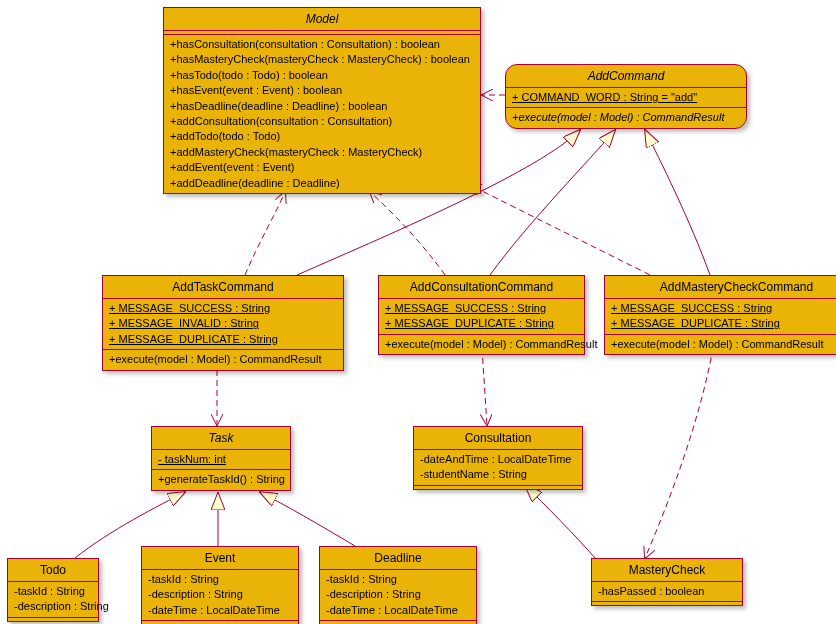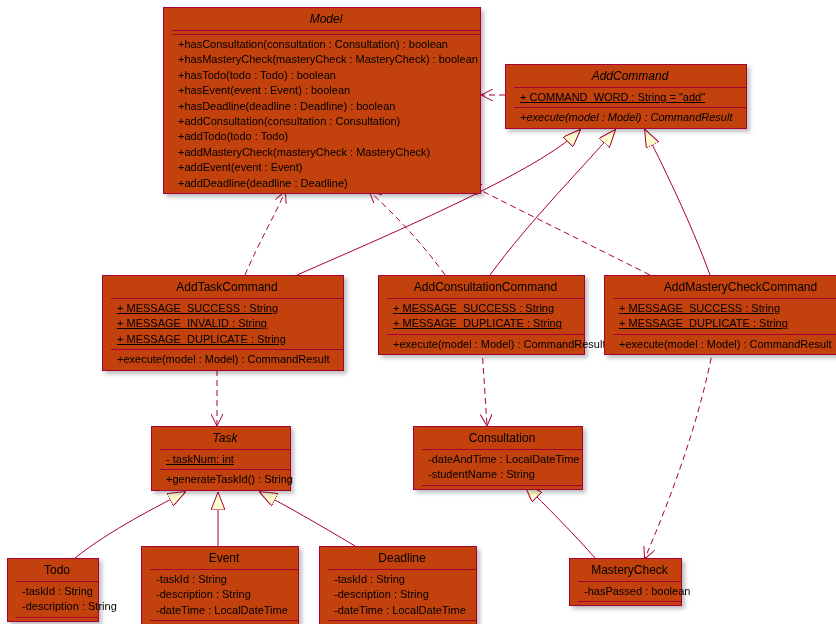--- a/index.html
+++ b/index.html
@@ -8,25 +8,24 @@
     font-family: sans-serif;
     font-size: 11px;
     background: #fff;
     width: 836px;
     height: 624px;
     box-sizing: border-box;
     position: relative;
   }
   .uml-class {
     position: absolute;
-    background: #c2410c;
+    background: #eab308;
     border: 1.5px solid #a80036;
     box-shadow: 3px 3px 4px rgba(0,0,0,0.25);
     box-sizing: border-box;
-    padding-left: 8px;
   }
   .uml-title {
     text-align: center;
     padding: 4px 6px;
     border-bottom: 1.5px solid #a80036;
     font-size: 12px;
   }
   .abstract .uml-title-text { font-style: italic; }
   .uml-section {
     padding: 2px 6px;
@@ -97,21 +96,21 @@
     <div>+hasEvent(event : Event) : boolean</div>
     <div>+hasDeadline(deadline : Deadline) : boolean</div>
     <div>+addConsultation(consultation : Consultation)</div>
     <div>+addTodo(todo : Todo)</div>
     <div>+addMasteryCheck(masteryCheck : MasteryCheck)</div>
     <div>+addEvent(event : Event)</div>
     <div>+addDeadline(deadline : Deadline)</div>
   </div>
 </div>
 
-<div class="uml-class abstract" style="left:505px;top:64px;width:242px;">
+<div class="uml-class abstract" style="left:505px;top:64px;width:242px;border-radius:12px;">
   <div class="uml-title"><span class="uml-title-text">AddCommand</span></div>
   <div class="uml-section">
       <div class="static">+ COMMAND_WORD : String = "add"</div>
     </div>
   <div class="uml-section">
       <div class="abstract-member">+execute(model : Model) : CommandResult</div>
     </div>
 </div>
 
 <div class="uml-class" style="left:102px;top:275px;width:242px;">
@@ -189,19 +188,19 @@
 <div class="uml-class" style="left:319px;top:546px;width:158px;">
   <div class="uml-title"><span class="uml-title-text">Deadline</span></div>
   <div class="uml-section">
     <div>-taskId : String</div>
     <div>-description : String</div>
     <div>-dateTime : LocalDateTime</div>
   </div>
   <div class="uml-section" style="height:3px;padding:0"></div>
 </div>
 
-<div class="uml-class" style="left:569px;top:558px;width:113px;">
+<div class="uml-class" style="left:591px;top:558px;width:152px;">
   <div class="uml-title"><span class="uml-title-text">MasteryCheck</span></div>
   <div class="uml-section">
       <div>-hasPassed : boolean</div>
     </div>
   <div class="uml-section" style="height:3px;padding:0"></div>
 </div>
 
 </body></html>

